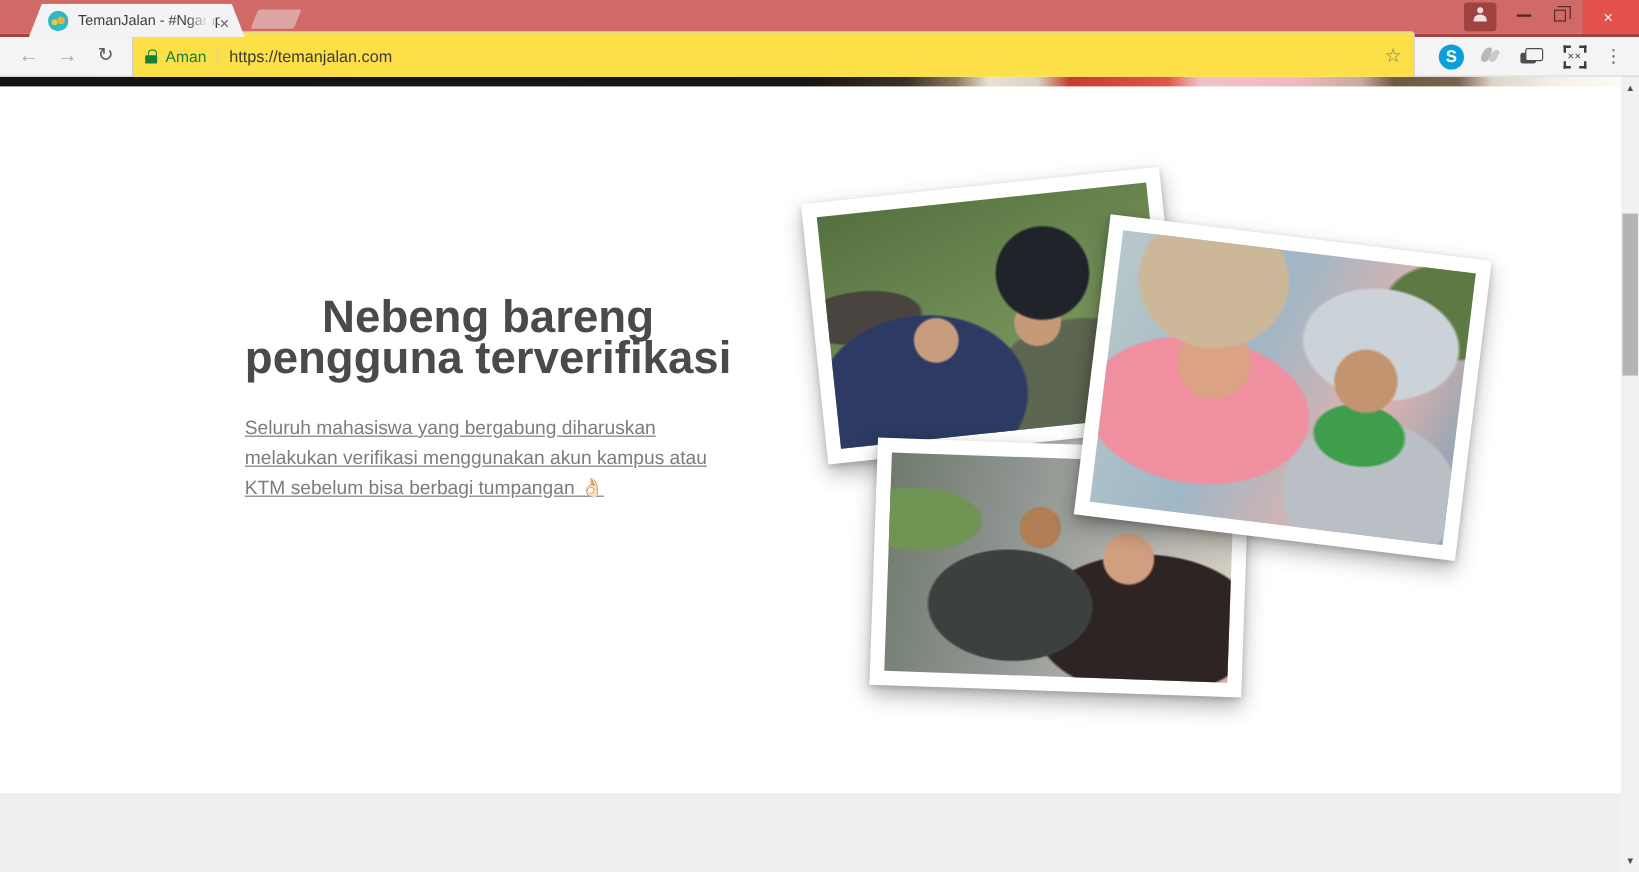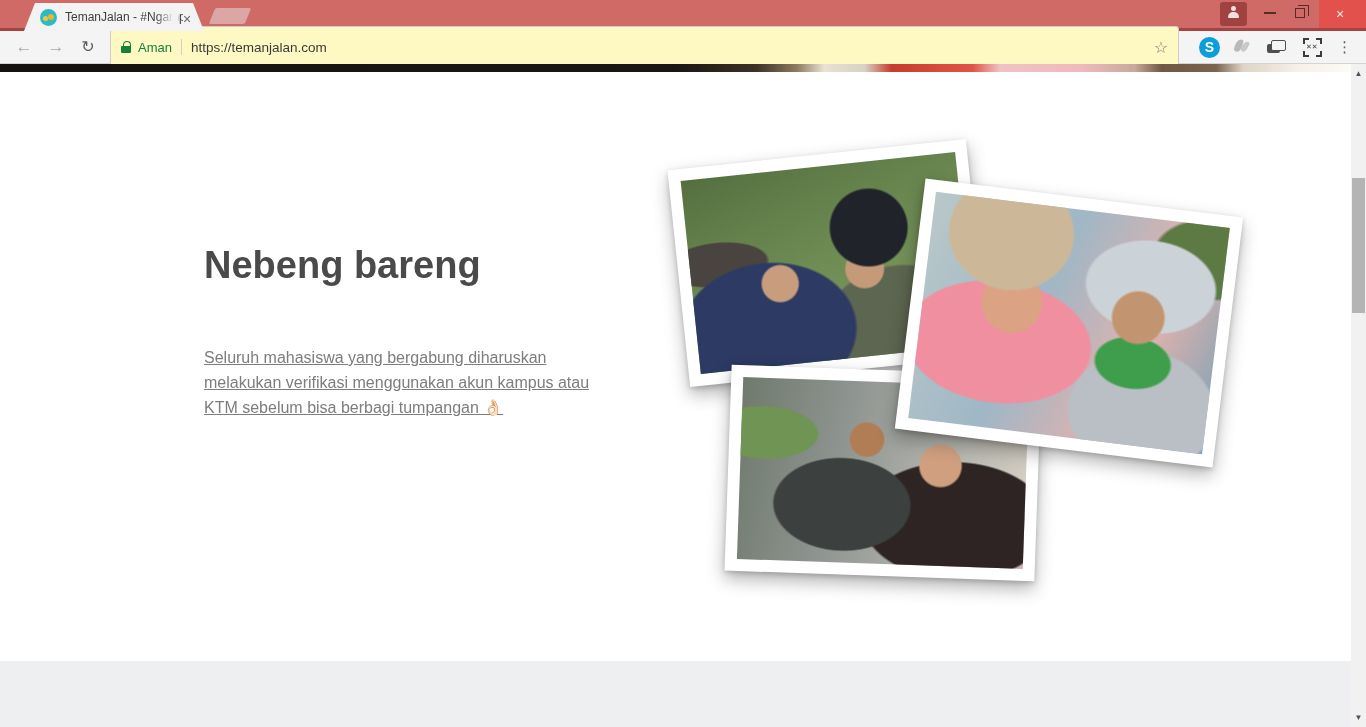--- a/index.html
+++ b/index.html
@@ -35,21 +35,21 @@
   .restore-glyph { position:absolute; left:10px; top:8px; width:10px; height:10px; border:1.5px solid #5a2a29; background:transparent; }
   .restore-glyph::before { content:""; position:absolute; left:2px; top:-4px; width:10px; height:10px; border:1.5px solid #5a2a29; border-left:none; border-bottom:none; }
   .close-btn { width:47px; height:28px; background:#e2514c; position:relative; margin-left:4px; }
   .close-btn span { position:absolute; left:17px; top:6px; color:#fbeaea; font-size:14px; }
 
   
   .toolbar { position:absolute; top:31px; left:0; width:1366px; height:33px; background:#f4f4f4;
     border-bottom:1px solid #d4d4d4; display:flex; align-items:center; padding:0 8px; }
   .nav-icon { width:26px; height:26px; text-align:center; line-height:26px; font-size:17px; color:#a8a8a8; margin:0 3px; }
   .reload-icon { color:#585b5e; font-size:16px; }
-  .omnibox { flex:1; height:43px; background:#fef9c3; border:1px solid #cdcdcd; border-radius:3px;
+  .omnibox { flex:1; height:43px; background:#fde047; border:1px solid #cdcdcd; border-radius:3px;
     margin:0 6px 0 6px; display:flex; align-items:center; padding:0 6px; }
   .lock-icon { width:10px; height:12px; position:relative; margin:0 7px 0 4px; }
   .lock-icon::before { content:""; position:absolute; left:2px; top:0; width:6px; height:7px; border:1.5px solid #168039; border-bottom:none; border-radius:4px 4px 0 0; }
   .lock-icon::after { content:""; position:absolute; left:0; top:5px; width:10px; height:7px; background:#168039; border-radius:1px; }
   .secure-label { color:#168039; font-size:13px; margin-right:9px; }
   .omni-sep { width:1px; height:16px; background:#cfcfcf; margin-right:9px; }
   .url-text { color:#3a3a3a; font-size:13.5px; flex:1; }
   .star-icon { color:#767676; font-size:16px; padding:0 4px; }
   .ext-area { display:flex; align-items:center; margin-left:8px; }
   .skype-icon { width:21px; height:21px; border-radius:50%; background:#0b9ed9; color:#fff; font-weight:bold;
@@ -163,20 +163,21 @@
     <div class="shot-icon"></div>
     <div class="menu-dots">⋮</div>
   </div>
 </div>
 
 <div class="page">
   <div class="hero-strip"></div>
 
   <h1 class="headline">
     <span>Nebeng bareng</span><br>
+    <span>pengguna terverifikasi</span>
   </h1>
 
   <p class="body-copy">Seluruh mahasiswa yang bergabung diharuskan melakukan verifikasi menggunakan akun kampus atau KTM sebelum bisa berbagi tumpangan 👌🏻</p>
 
   <div class="photo photo1">
     <div class="photo-img"></div>
   </div>
   <div class="photo photo3">
     <div class="photo-img"></div>
   </div>

